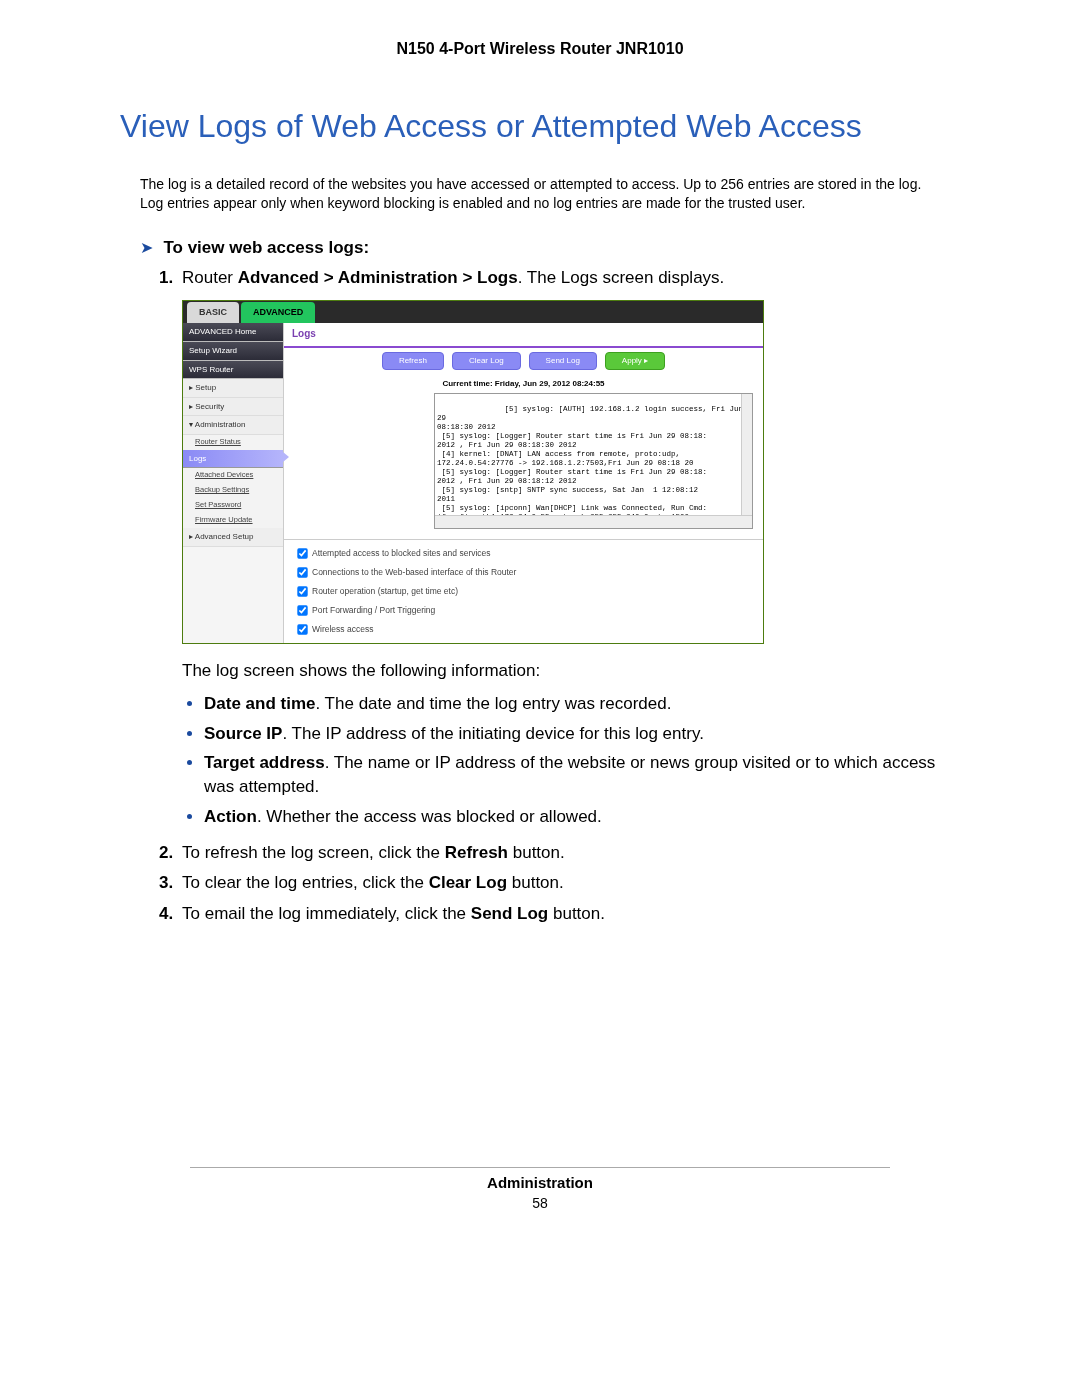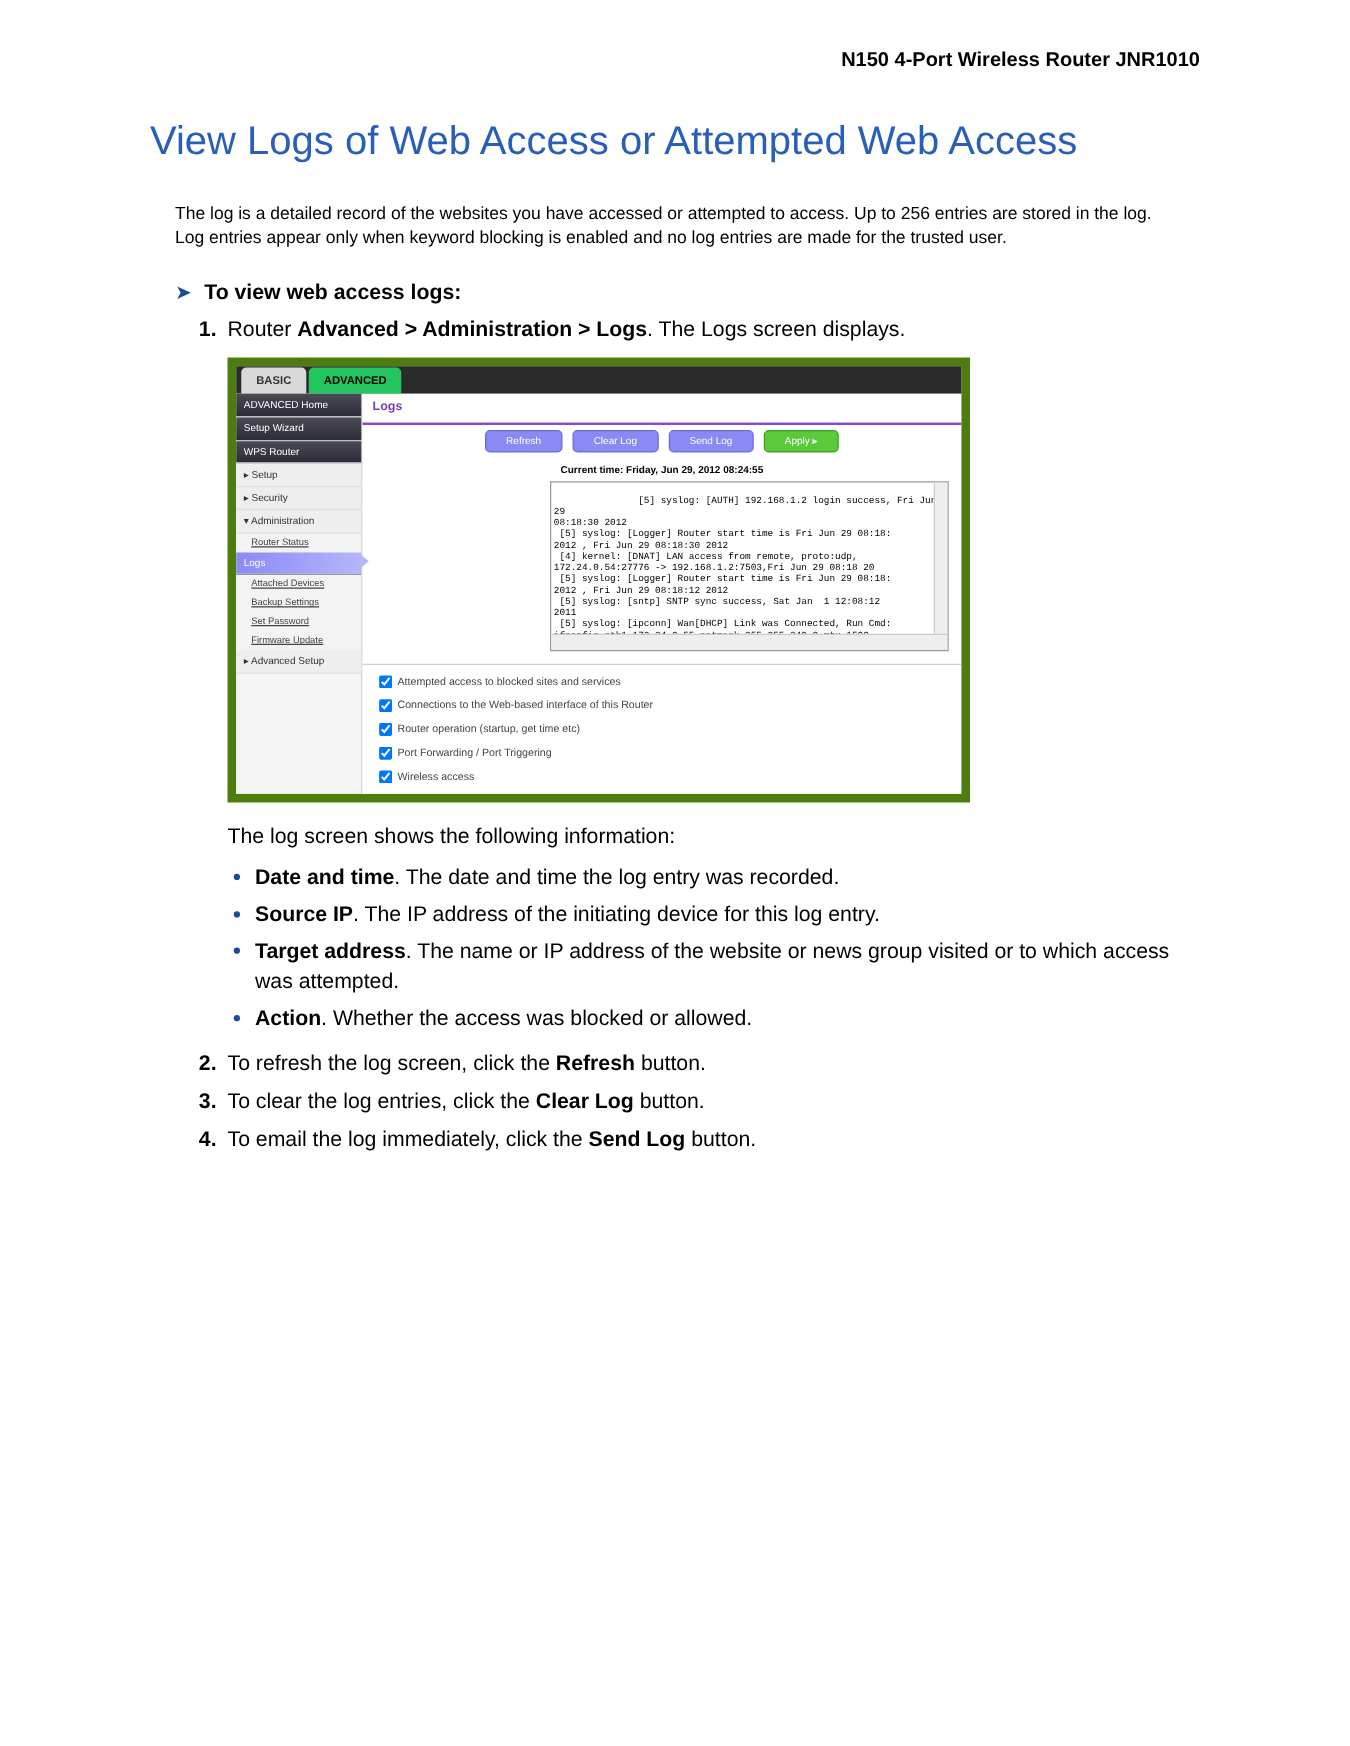--- a/index.html
+++ b/index.html
@@ -10,24 +10,24 @@
     color: #000;
     width: 1080px;
   }
   .page {
     width: 1080px;
     padding: 40px 120px 30px 120px;
     box-sizing: border-box;
     position: relative;
   }
   .header-title {
-    text-align: right;
+    text-align: center;
     font-weight: bold;
     font-size: 16px;
-    margin-bottom: 36px;
+    margin-bottom: 50px;
   }
   h1.section-title {
     color: #2a5fb9;
     font-weight: 300;
     font-size: 32px;
     margin: 0 0 30px 0;
     font-family: Arial, Helvetica, sans-serif;
   }
   .intro {
     font-size: 14px;
@@ -57,21 +57,21 @@
   ol.steps > li {
     margin-bottom: 6px;
     padding-left: 4px;
   }
   ol.steps > li::marker {
     font-weight: bold;
   }
   .bold { font-weight: bold; }
   .screenshot {
     width: 580px;
-    border: 7px solid #4d7c0f;
+    border: 1px solid #4d7c0f;
     margin: 10px 0 15px 0;
     font-family: Arial, sans-serif;
     background: #fff;
   }
   .ss-tabs {
     background: #2a2a2a;
     height: 22px;
     display: flex;
     align-items: flex-end;
     padding-left: 4px;
@@ -292,13 +292,17 @@
         <li><span class="bold">Source IP</span><span>. The IP address of the initiating device for this log entry.</span></li>
         <li><span class="bold">Target address</span><span>. The name or IP address of the website or news group visited or to which access was attempted.</span></li>
         <li><span class="bold">Action</span><span>. Whether the access was blocked or allowed.</span></li>
       </ul>
     </li>
     <li><span>To refresh the log screen, click the </span><span class="bold">Refresh</span><span> button.</span></li>
     <li><span>To clear the log entries, click the </span><span class="bold">Clear Log</span><span> button.</span></li>
     <li><span>To email the log immediately, click the </span><span class="bold">Send Log</span><span> button.</span></li>
   </ol>
 
+  <div class="footer-line">
+    <div class="footer-text">Administration</div>
+    <div class="page-num">58</div>
+  </div>
 </div>
 
 </body></html>

